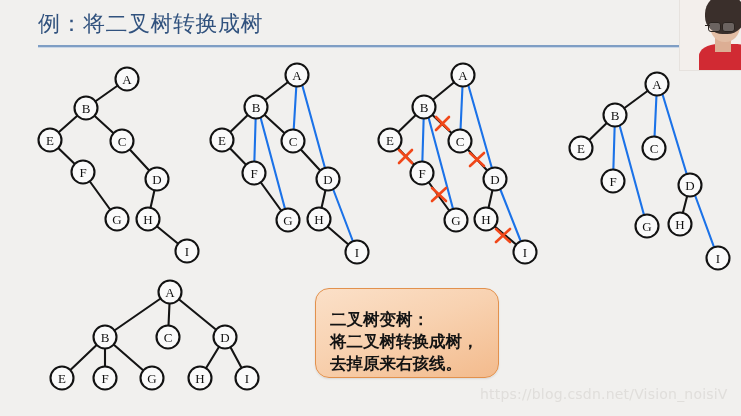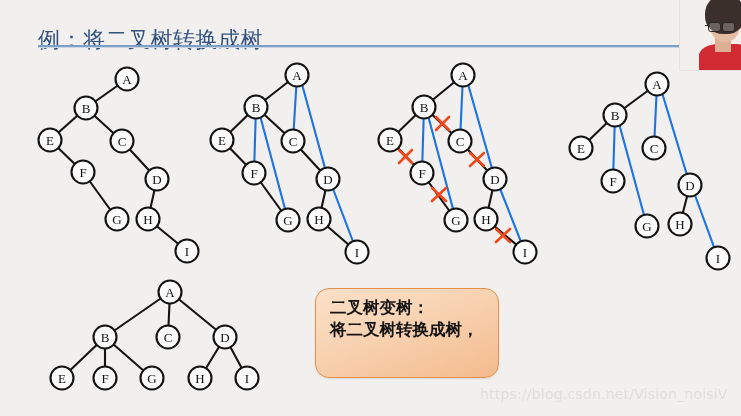--- a/index.html
+++ b/index.html
@@ -23,21 +23,20 @@
     width: 670px;
     height: 40px;
   }
   #slide-title {
     font-size: 22px;
     color: #31527e;
     font-weight: 400;
     letter-spacing: 0.5px;
     line-height: 32px;
     white-space: nowrap;
-    margin-top: 16px;
   }
   #title-rule {
     position: absolute;
     left: 38px;
     top: 45px;
     width: 668px;
     height: 0;
     border-top: 2px solid #7f9ec4;
   }
   #title-rule-2 {
@@ -71,21 +70,21 @@
   #callout {
     position: absolute;
     left: 315px;
     top: 288px;
     width: 184px;
     height: 90px;
     border-radius: 14px;
     border: 1.6px solid #e2914d;
     background: linear-gradient(160deg, #fbe0c8 0%, #f8d2b1 45%, #f3bb8d 100%);
     box-sizing: border-box;
-    padding: 8px 10px 8px 14px;
+    padding: 20px 10px 8px 14px;
     box-shadow: 0 1px 2px rgba(0,0,0,0.10);
   }
   .callout-line {
     font-size: 16.5px;
     line-height: 22px;
     color: #131313;
     font-weight: 700;
     white-space: nowrap;
     font-family: "DejaVu Sans", "Liberation Sans", sans-serif;
   }
@@ -359,20 +358,21 @@
         <text class="node-label" x="200" y="378.5">H</text>
         <circle class="node-circle" cx="247" cy="378" r="11.5"></circle>
         <text class="node-label" x="247" y="378.5">I</text>
       </g>
     </g>
   </svg>
 
   <div id="callout">
     <div class="callout-line">二叉树变树：</div>
     <div class="callout-line">将二叉树转换成树，</div>
+    <div class="callout-line">去掉原来右孩线。</div>
   </div>
 
   <div id="watermark">https://blog.csdn.net/Vision_noisiV</div>
 
   <div id="webcam">
     <div class="cam-bg"></div>
     <div class="cam-body"></div>
     <div class="cam-neck"></div>
     <div class="cam-face"></div>
     <div class="cam-hair"></div>

